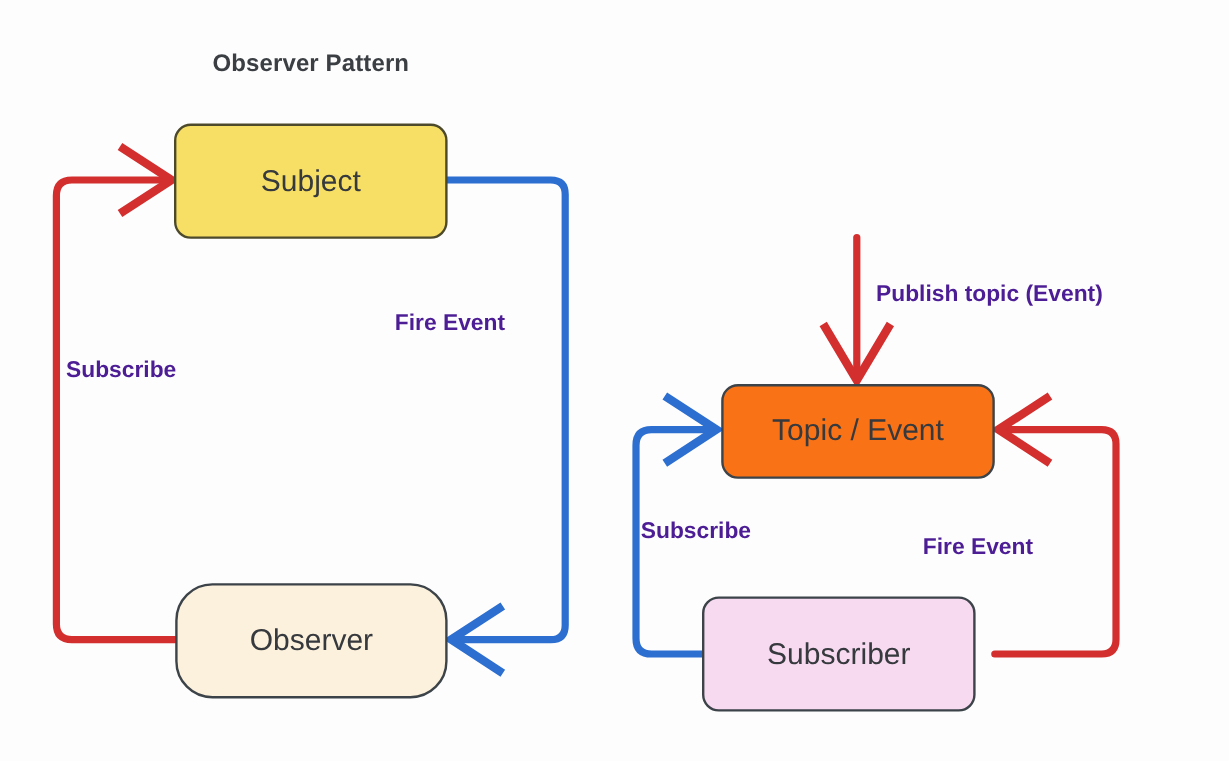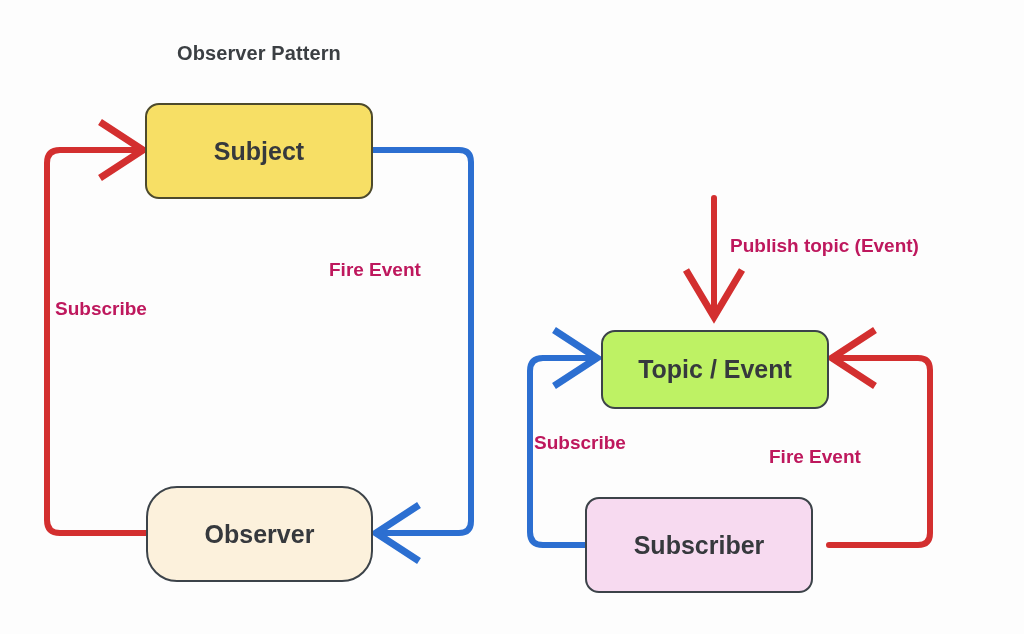--- a/index.html
+++ b/index.html
@@ -48,21 +48,21 @@
   }
   .node {
     position: absolute;
     border: 2px solid #15803d;
     border-radius: 14px;
     box-sizing: border-box;
     display: flex;
     align-items: center;
     justify-content: center;
     font-size: 25px;
-    font-weight: bold;
+    font-weight: normal;
     color: #36393d;
     white-space: nowrap;
   }
   #node-subject {
     left: 145px; top: 103px; width: 228px; height: 96px;
   }
   #node-observer {
     left: 146px; top: 486px; width: 227px; height: 96px;
   }
   #node-publisher {
@@ -71,21 +71,21 @@
   #node-topic {
     left: 601px; top: 320px; width: 228px; height: 79px;
   }
   #node-subscriber {
     left: 585px; top: 497px; width: 228px; height: 96px;
   }
   .edge-label {
     position: absolute;
     font-size: 19px;
     font-weight: bold;
-    color: #be185d;
+    color: #4c1d95;
     white-space: nowrap;
   }
   #label-subscribe-left { left: 55px; top: 298px; }
   #label-fire-left      { left: 329px; top: 259px; }
   #label-publish        { left: 730px; top: 235px; }
   #label-subscribe-right{ left: 534px; top: 432px; }
   #label-fire-right     { left: 769px; top: 446px; }
 </style>
 </head>
 <body>
@@ -121,21 +121,21 @@
   </svg>
 
   <div class="panel-title" id="title-observer">Observer Pattern</div>
 
 
   <div class="node" id="node-subject" style="background:#F7DF65; border-color:#4d4a2c;">Subject</div>
 
   <div class="node" id="node-observer" style="background:#FCF1DC; border-color:#3c4349;border-radius:31px;">Observer</div>
 
 
-  <div class="node" id="node-topic" style="background:#bef264; border-color:#3c4349;margin-top:10px;">Topic / Event</div>
+  <div class="node" id="node-topic" style="background:#f97316; border-color:#3c4349;">Topic / Event</div>
 
   <div class="node" id="node-subscriber" style="background:#F7DAF0; border-color:#3c4349;">Subscriber</div>
 
   <div class="edge-label" id="label-subscribe-left">Subscribe</div>
 
   <div class="edge-label" id="label-fire-left">Fire Event</div>
 
   <div class="edge-label" id="label-publish">Publish topic (Event)</div>
 
   <div class="edge-label" id="label-subscribe-right">Subscribe</div>

